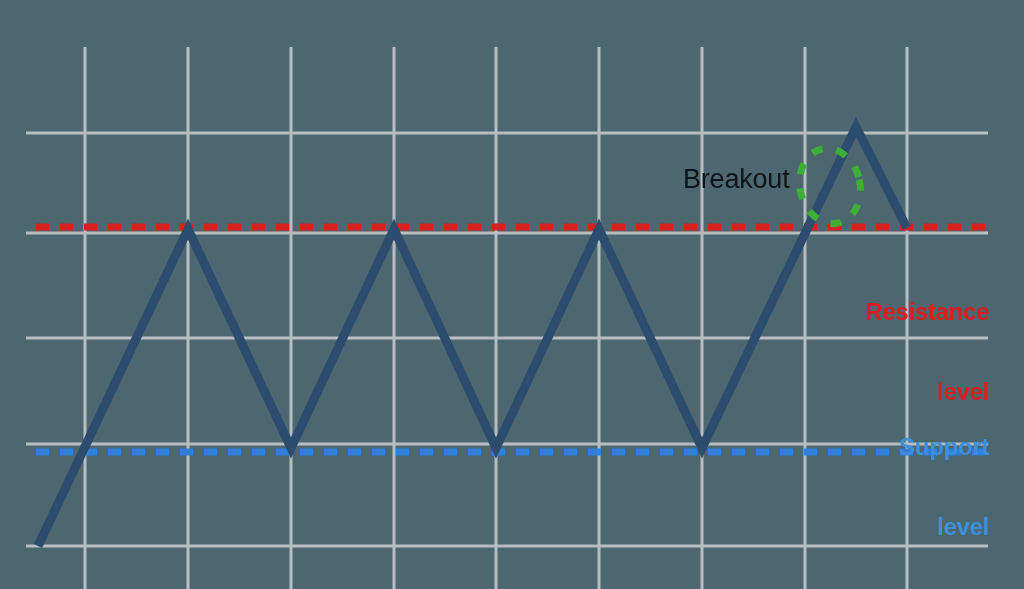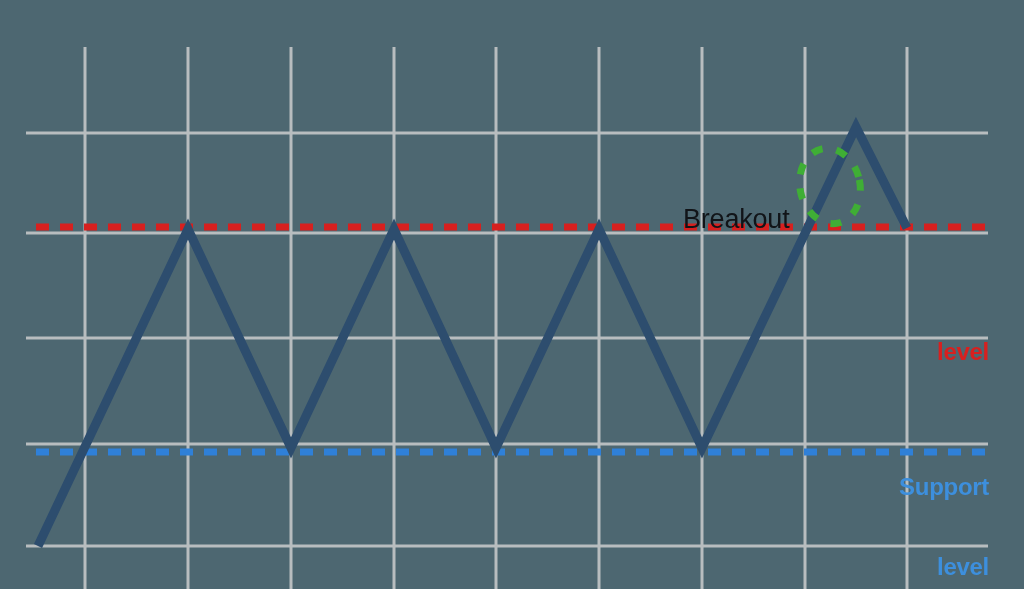--- a/index.html
+++ b/index.html
@@ -23,21 +23,20 @@
     left: 0;
     top: 0;
     width: 1024px;
     height: 589px;
     display: block;
   }
   .anno {
     position: absolute;
     white-space: pre;
     line-height: 1.12;
-    margin-top: 40px;
   }
   #breakout-label {
     left: 683px;
     top: 164px;
     font-size: 27px;
     color: #111418;
     letter-spacing: -0.2px;
   }
   #resistance-label {
     right: 35px;
@@ -92,20 +91,21 @@
     <line x1="36" y1="452" x2="995" y2="452" stroke="#2f80d8" stroke-width="7" stroke-dasharray="13 11" stroke-linecap="butt"></line>
 
     <polyline points="38,546 188,229 291,448 394,229 496,448 599,229 702,448 856,127 907,228" fill="none" stroke="#2d4d6e" stroke-width="9" stroke-linejoin="miter" stroke-linecap="butt"></polyline>
 
     <ellipse cx="830" cy="186" rx="30" ry="38" fill="none" stroke="#3fae35" stroke-width="7" stroke-dasharray="11 14" stroke-linecap="butt" transform="rotate(-12 830 186)"></ellipse>
   </svg>
 
   <div class="anno" id="breakout-label">Breakout</div>
 
   <div class="anno" id="resistance-label">
+    <div>Resistance</div>
     <div>level</div>
   </div>
 
   <div class="anno" id="support-label">
     <div>Support</div>
     <div>level</div>
   </div>
 
 </div>
 

